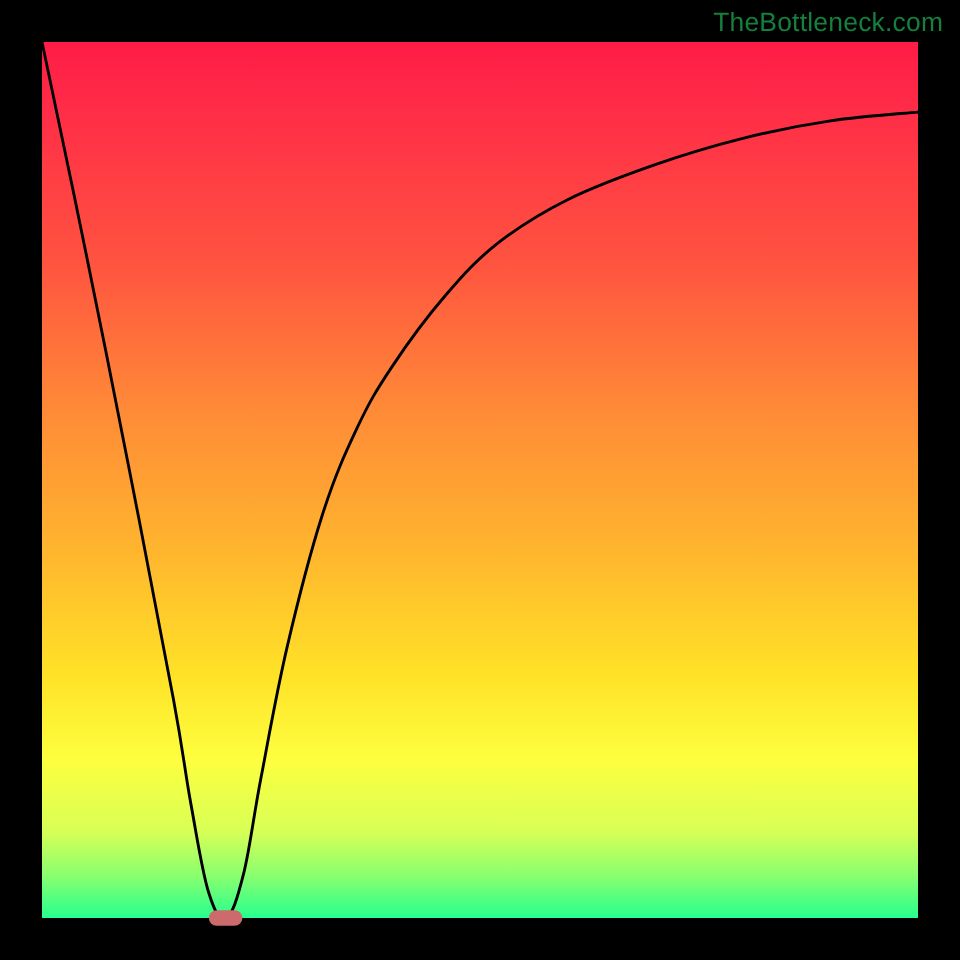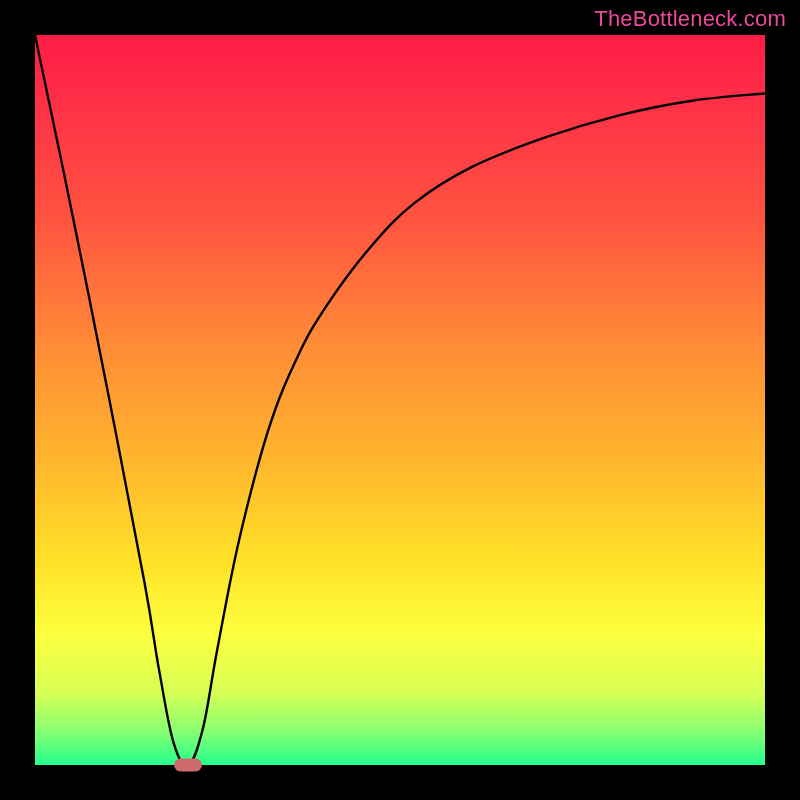--- a/index.html
+++ b/index.html
@@ -35,21 +35,21 @@
       #fdff3f 82%,
       #d8ff55 90%,
       #8dff6e 95%,
       #26ff8e 100%
     );
   }
   .watermark {
     position: absolute;
     top: 6px;
     right: 14px;
-    color: #ec4899;
+    color: #15803d;
     font-size: 22px;
     font-weight: 500;
     letter-spacing: 0.2px;
     user-select: none;
   }
   svg.curve {
     position: absolute;
     left: 0;
     top: 0;
     width: 730px;

